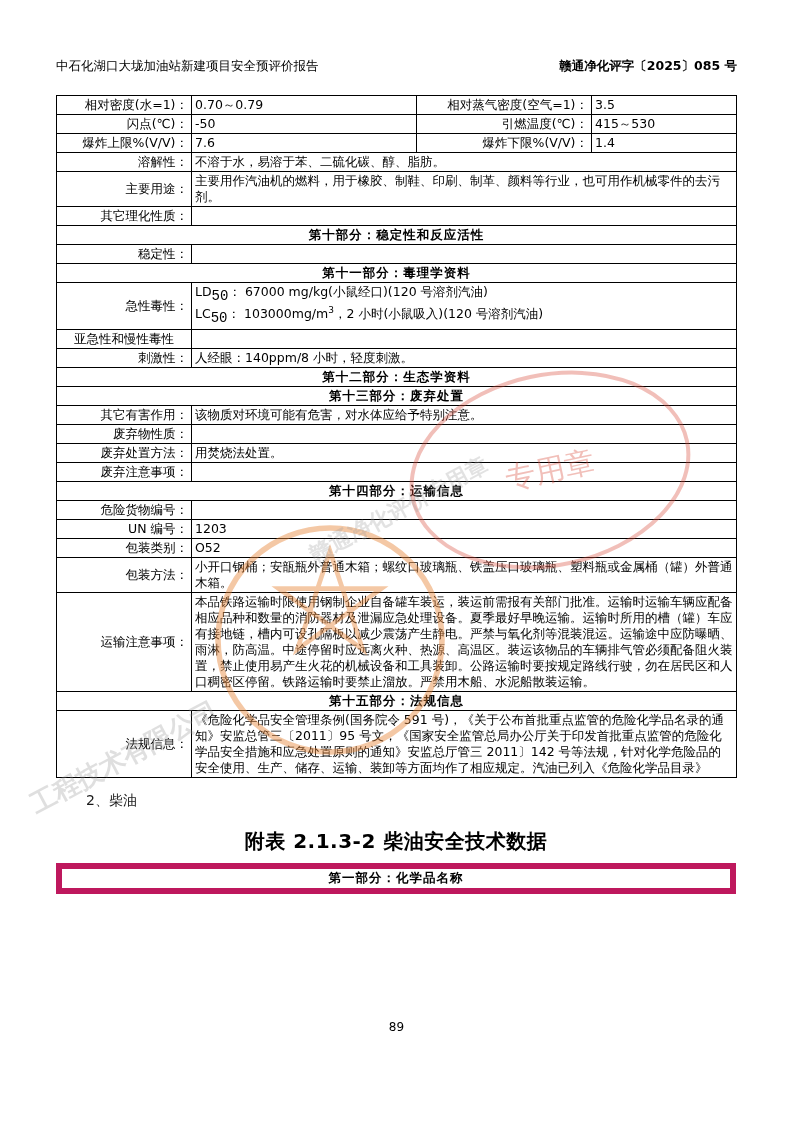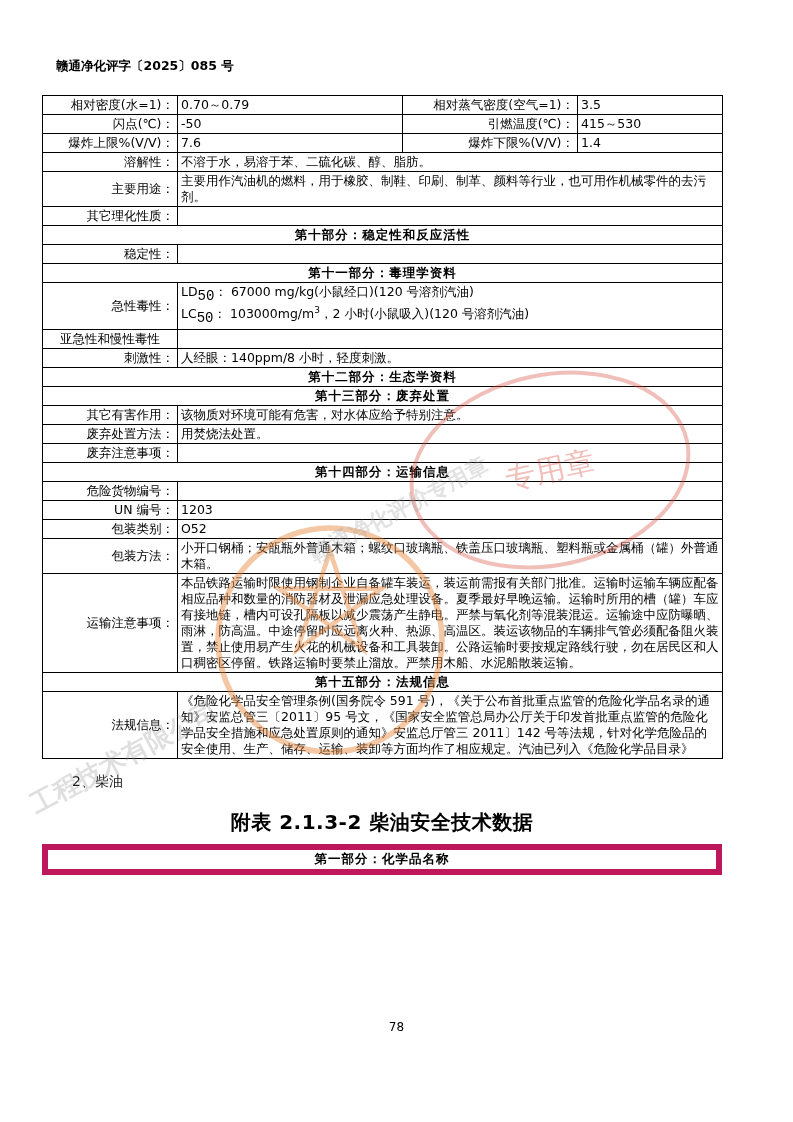--- a/index.html
+++ b/index.html
@@ -35,21 +35,21 @@
   }
   .header-left {
     letter-spacing: 0px;
   }
   .header-right {
     font-weight: bold;
   }
   .content {
     position: absolute;
     top: 95px;
-    left: 42px;
+    left: 56px;
     width: 680px;
   }
   table.msds {
     border-collapse: collapse;
     width: 680px;
     table-layout: fixed;
     font-size: 12.5px;
     color: #000;
   }
   table.msds td {
@@ -168,20 +168,21 @@
 
   <svg class="wm wm-seal" viewBox="0 0 300 300">
     <circle cx="150" cy="150" r="120" fill="none" stroke="#e8873a" stroke-width="6"></circle>
     <polygon points="150,55 185,160 95,95 205,95 115,160" fill="none" stroke="#e8873a" stroke-width="5"></polygon>
   </svg>
 
   <div class="wm wm-text-left">工程技术有限公司</div>
   <div class="wm wm-text-mid">赣通净化评价专用章</div>
 
   <div class="header">
+    <div class="header-left">中石化湖口大垅加油站新建项目安全预评价报告</div>
     <div class="header-right">赣通净化评字〔2025〕085 号</div>
   </div>
 
   <div class="content">
 
     <table class="msds">
       <colgroup>
         <col style="width:135px">
         <col style="width:225px">
         <col style="width:175px">
@@ -263,20 +264,24 @@
 
         <tr>
           <td class="sec" colspan="4">第十三部分：废弃处置</td>
         </tr>
 
         <tr>
           <td class="lbl">其它有害作用：</td>
           <td class="val" colspan="3">该物质对环境可能有危害，对水体应给予特别注意。</td>
         </tr>
 
+        <tr>
+          <td class="lbl">废弃物性质：</td>
+          <td class="val" colspan="3"></td>
+        </tr>
 
         <tr>
           <td class="lbl">废弃处置方法：</td>
           <td class="val" colspan="3">用焚烧法处置。</td>
         </tr>
 
         <tr>
           <td class="lbl">废弃注意事项：</td>
           <td class="val" colspan="3"></td>
         </tr>
@@ -330,15 +335,15 @@
     <table class="second">
       <tbody>
         <tr>
           <td>第一部分：化学品名称</td>
         </tr>
       </tbody>
     </table>
 
   </div>
 
-  <div class="page-num">78</div>
+  <div class="page-num">89</div>
 
 </div>
 
 </body></html>

